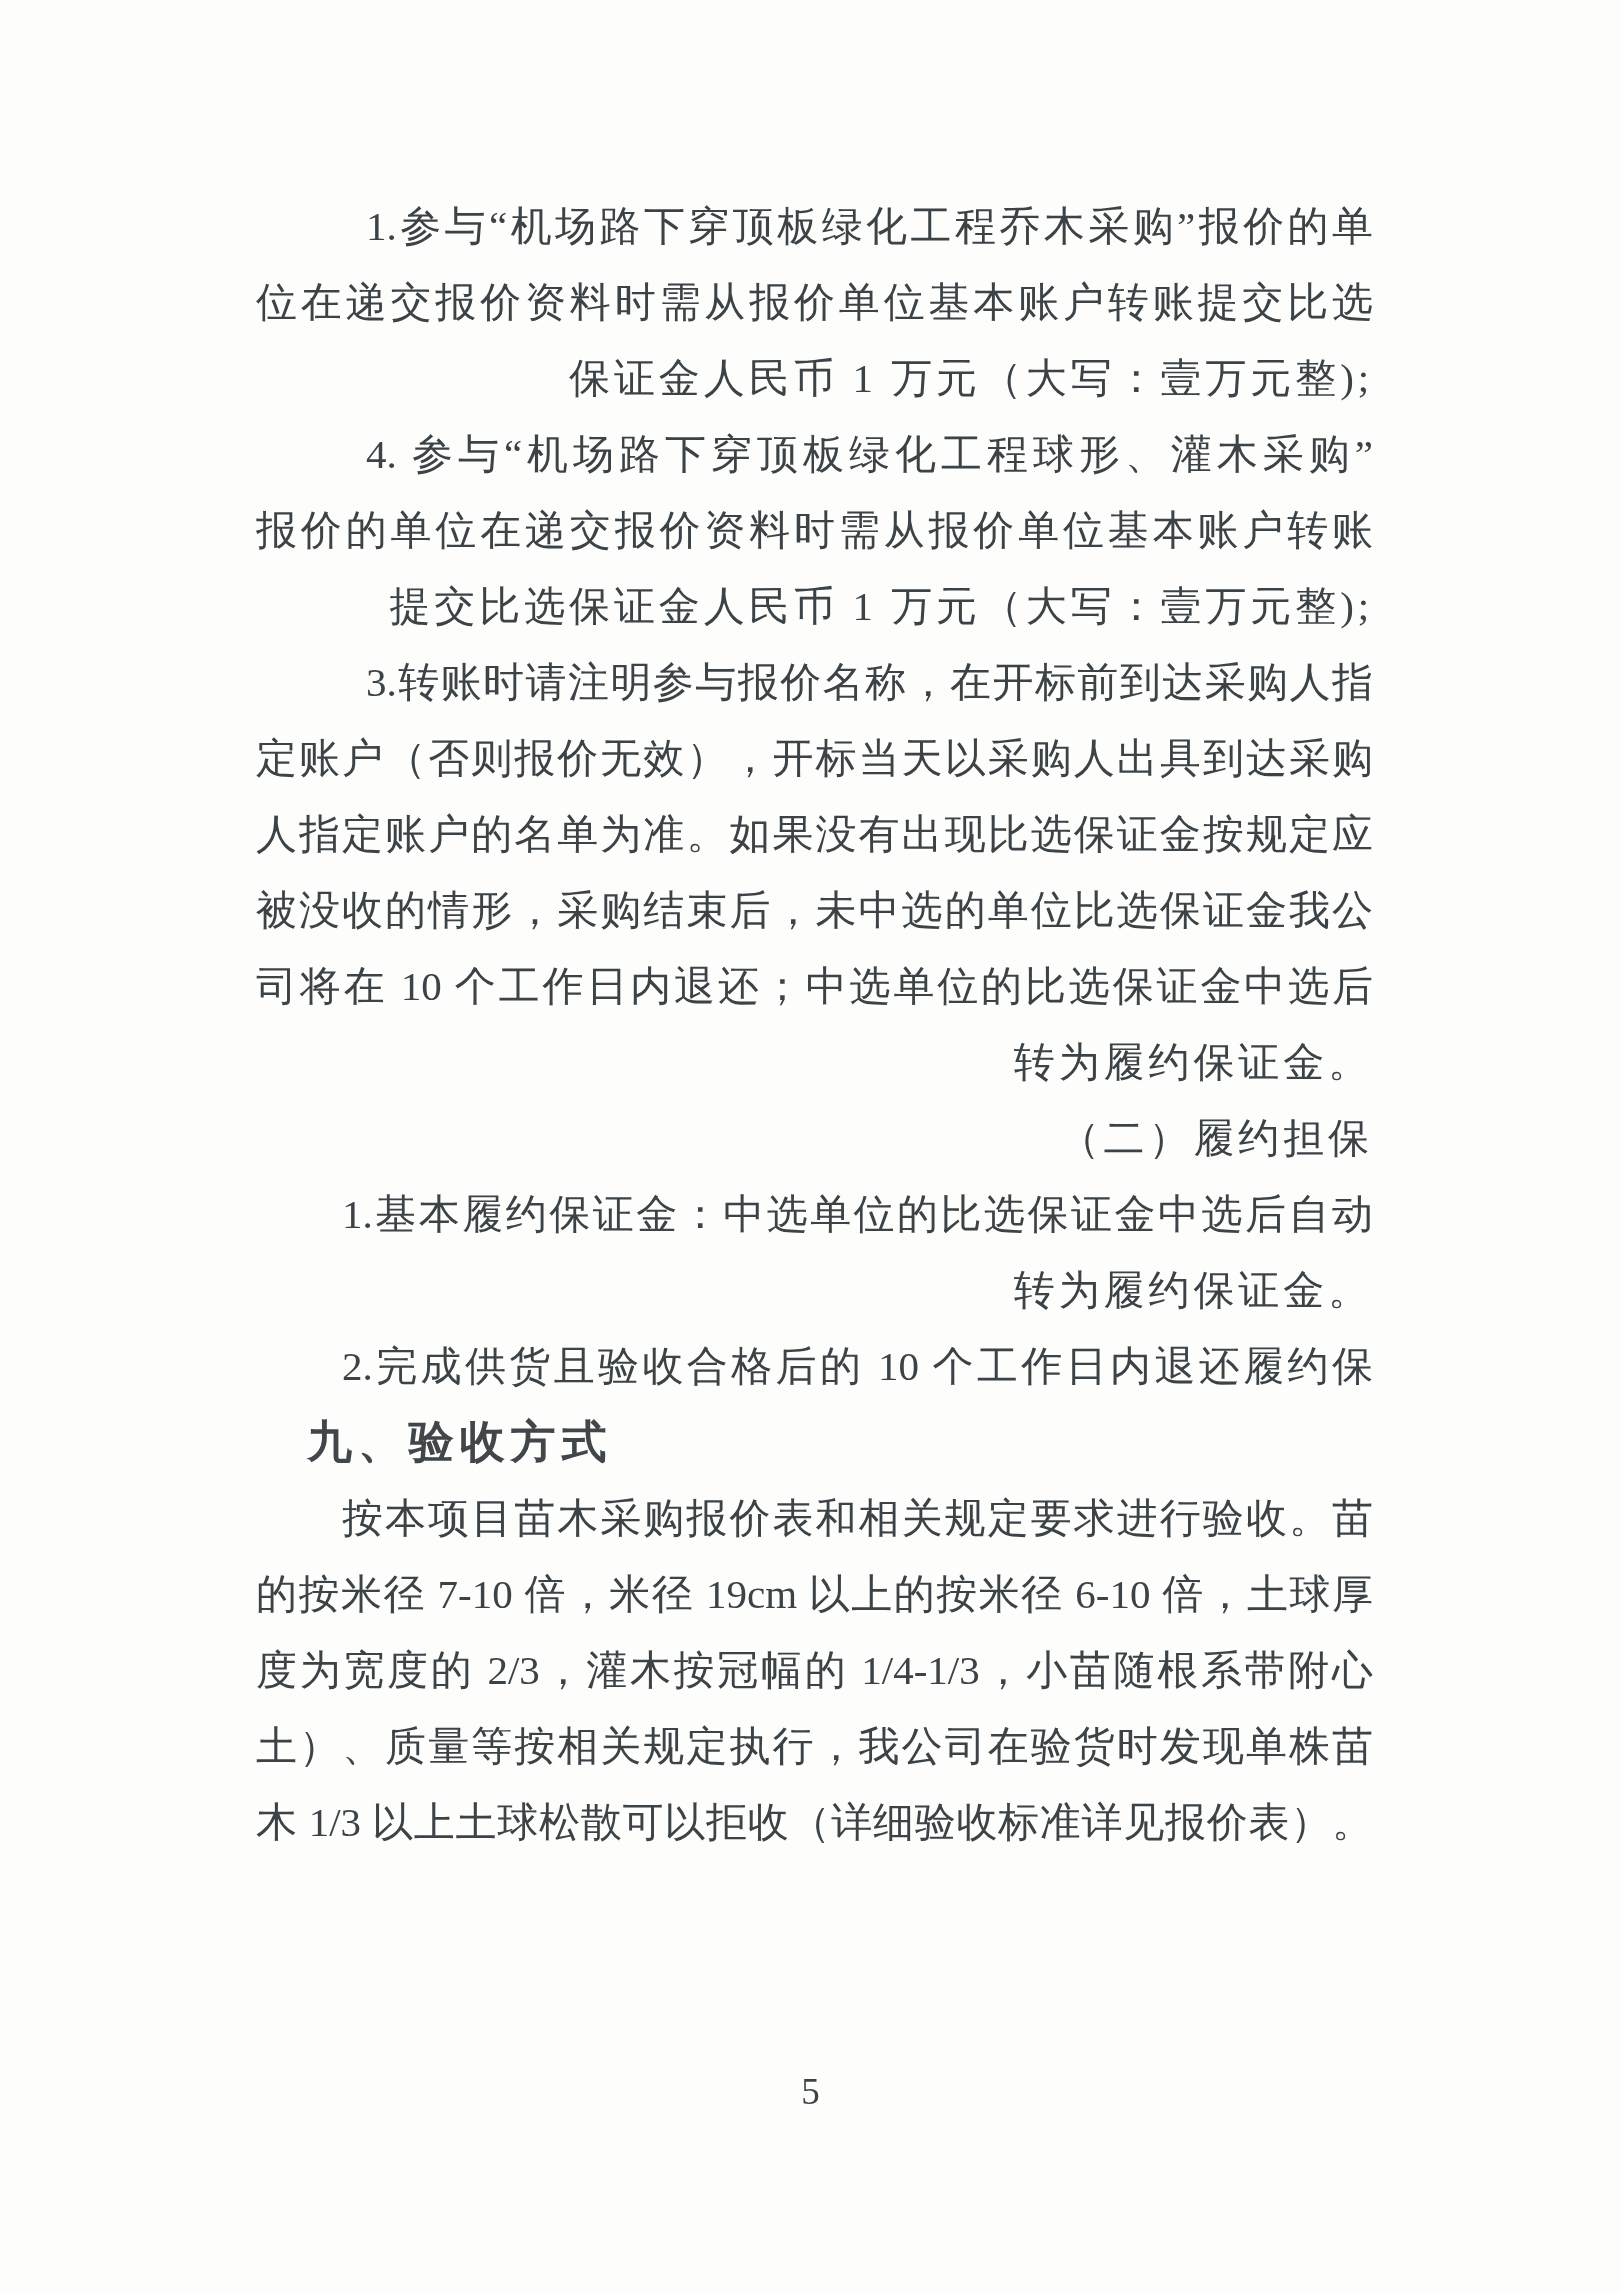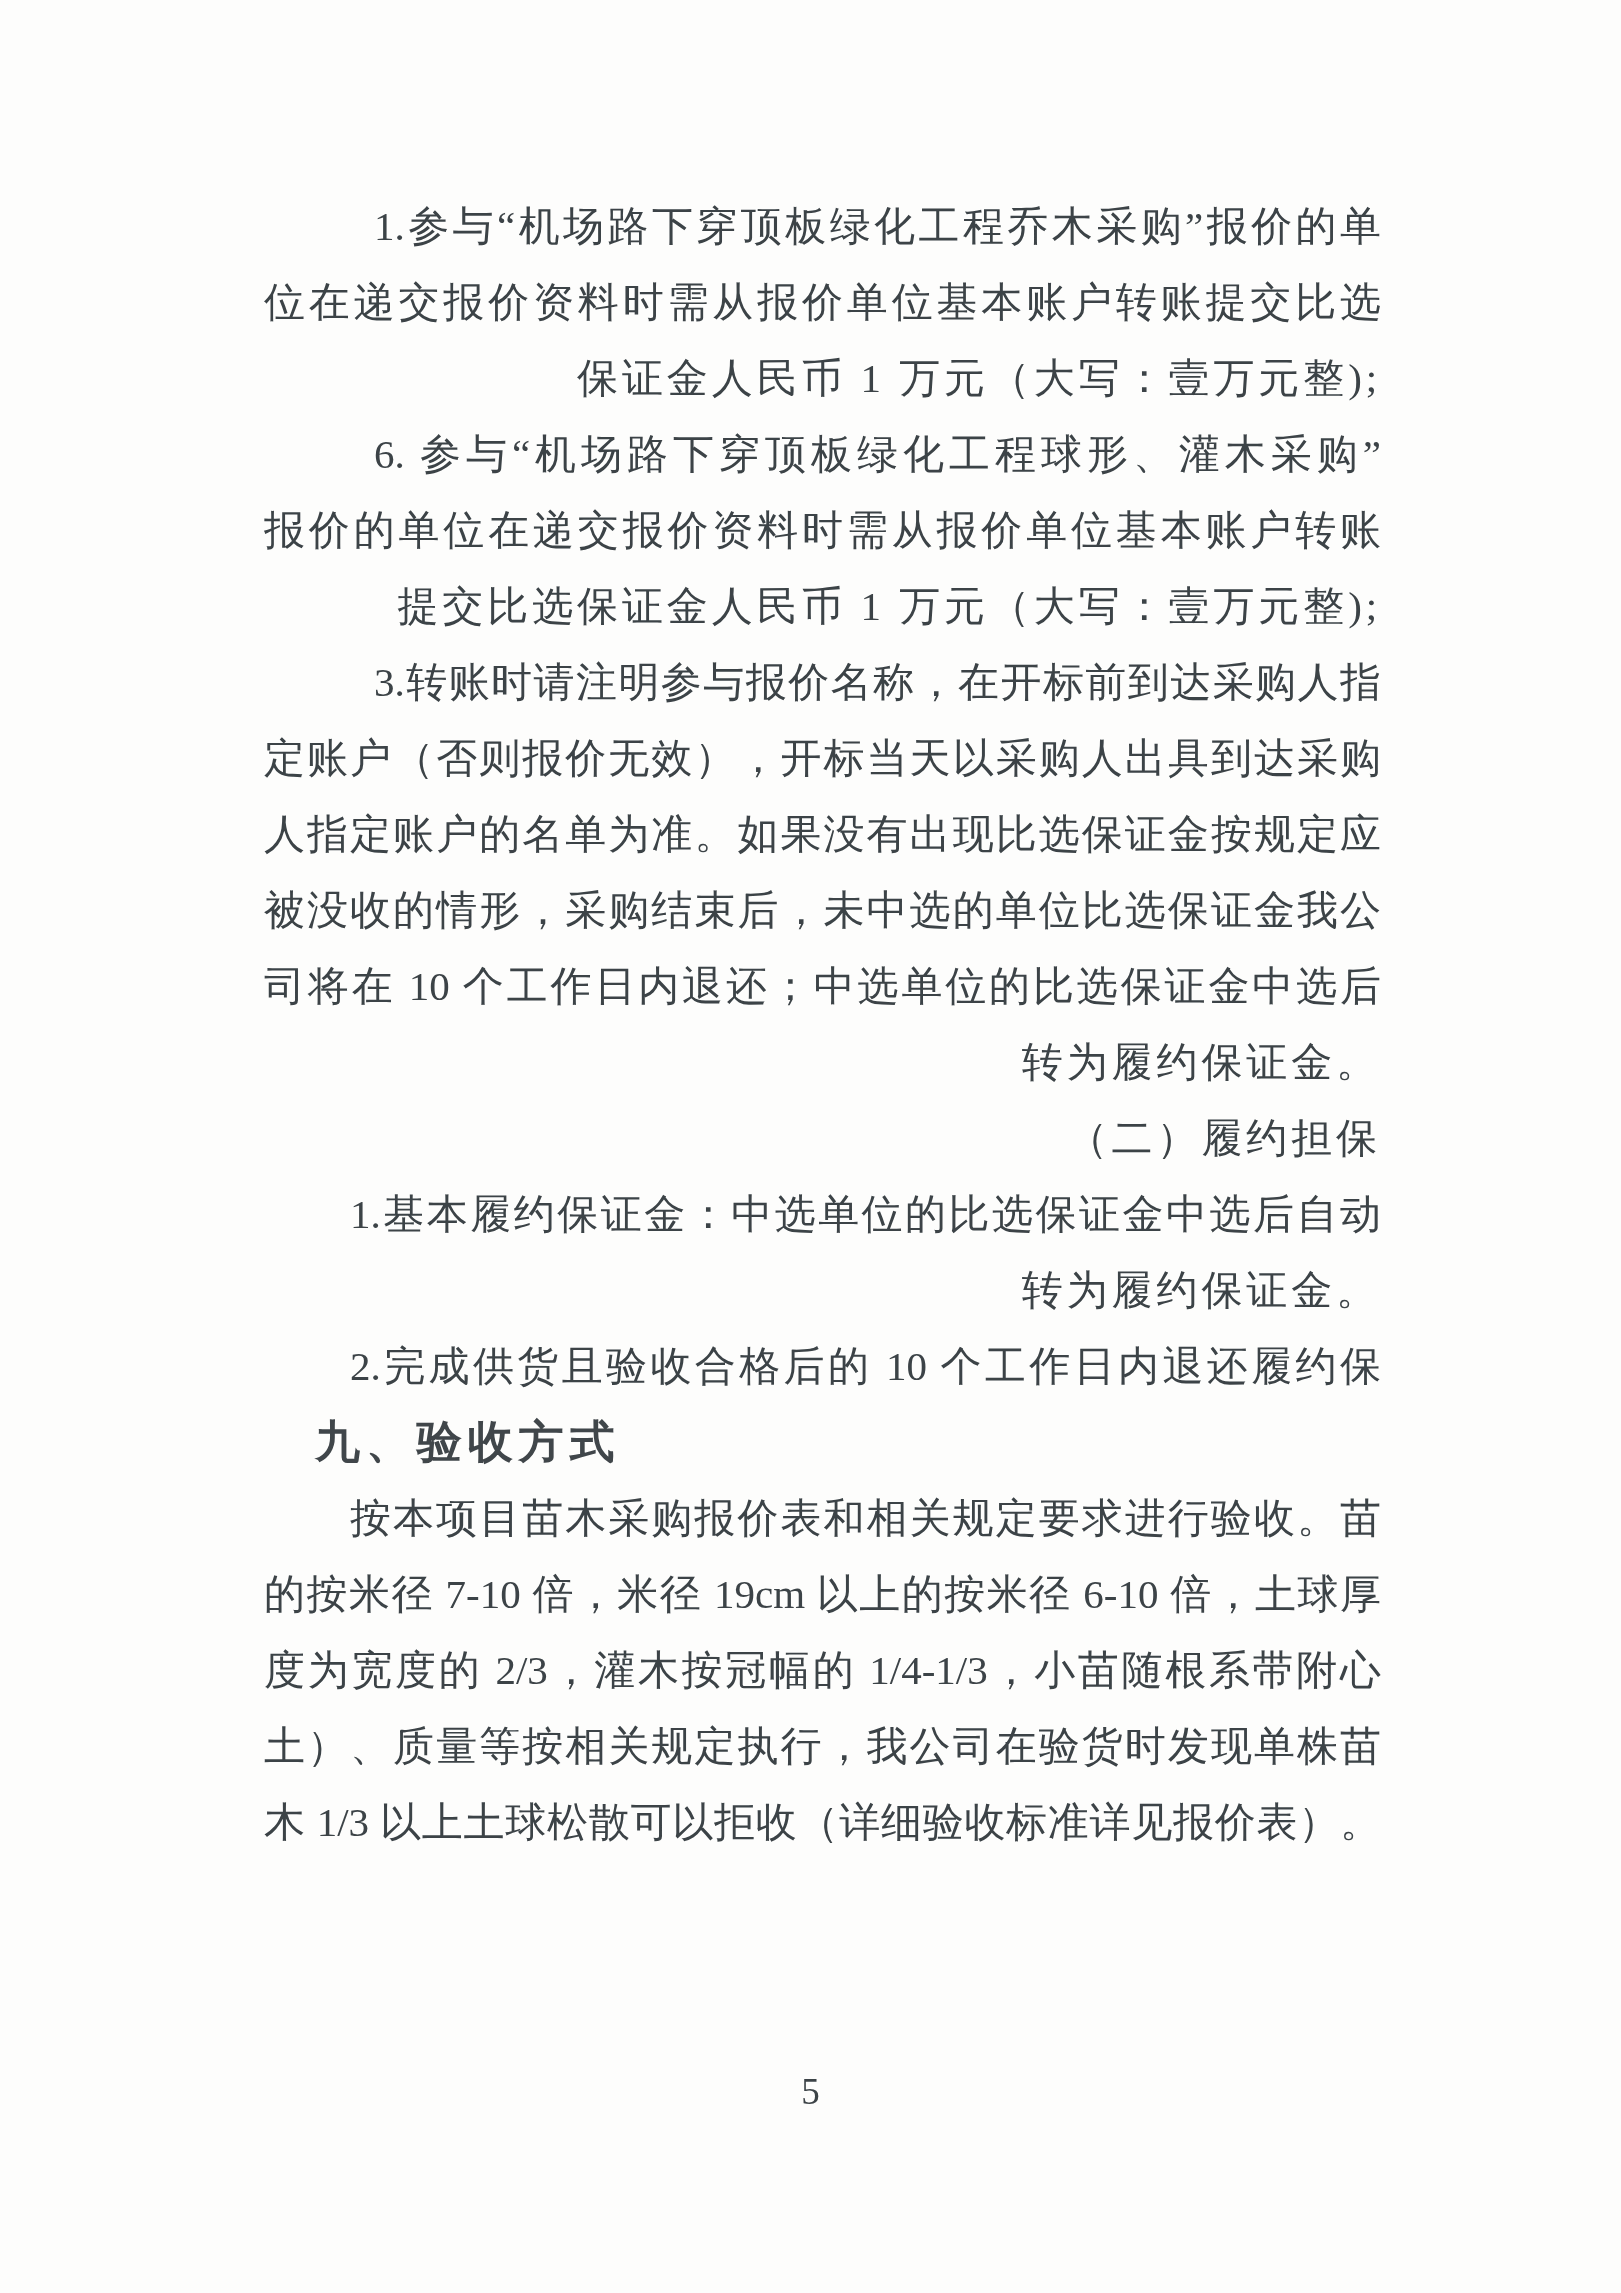--- a/index.html
+++ b/index.html
@@ -9,21 +9,21 @@
     width: 1621px;
     height: 2294px;
     margin: 0 auto;
     background: var(--page-bg, #fdfdfc);
     color: var(--text-color, #3c4347);
     font-family: "Liberation Serif", "DejaVu Serif", serif;
     overflow: hidden;
   }
   .text-block {
     position: absolute;
-    left: 264px;
+    left: 256px;
     top: 188px;
     width: 1117px;
   }
   .para { margin: 0; }
   .line {
     font-size: 41px;
     line-height: 76px;
     height: 76px;
     overflow: hidden;
   }
@@ -62,21 +62,21 @@
 <body>
 
 <div class="page" style="--page-bg: #fdfdfc; --text-color: #3c4347; --heading-color: #40464a;">
   <main class="text-block" id="text-block">
       <div class="para body">
         <div class="line fill" style="text-indent: 110px;">1.参与“机场路下穿顶板绿化工程乔木采购”报价的单</div>
         <div class="line fill">位在递交报价资料时需从报价单位基本账户转账提交比选</div>
         <div class="line end">保证金人民币 1 万元（大写：壹万元整);</div>
       </div>
       <div class="para body">
-        <div class="line fill" style="text-indent: 110px;">6. 参与“机场路下穿顶板绿化工程球形、灌木采购”</div>
+        <div class="line fill" style="text-indent: 110px;">4. 参与“机场路下穿顶板绿化工程球形、灌木采购”</div>
         <div class="line fill">报价的单位在递交报价资料时需从报价单位基本账户转账</div>
         <div class="line end">提交比选保证金人民币 1 万元（大写：壹万元整);</div>
       </div>
       <div class="para body">
         <div class="line fill" style="text-indent: 110px;">3.转账时请注明参与报价名称，在开标前到达采购人指</div>
         <div class="line fill">定账户（否则报价无效），开标当天以采购人出具到达采购</div>
         <div class="line fill">人指定账户的名单为准。如果没有出现比选保证金按规定应</div>
         <div class="line fill">被没收的情形，采购结束后，未中选的单位比选保证金我公</div>
         <div class="line fill">司将在 10 个工作日内退还；中选单位的比选保证金中选后</div>
         <div class="line end">转为履约保证金。</div>

